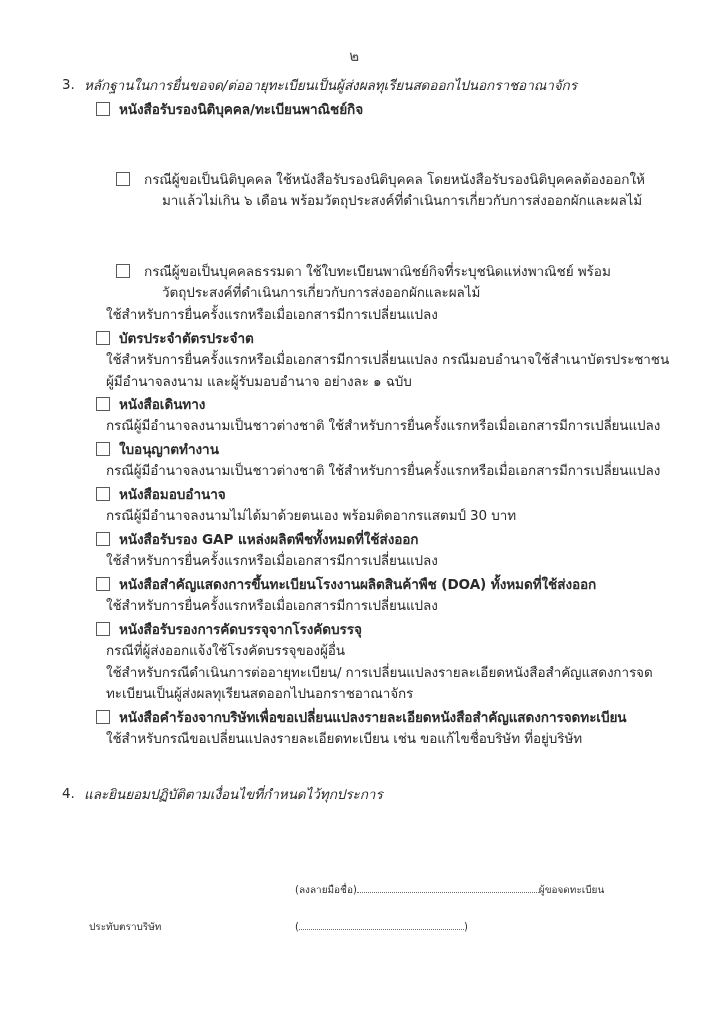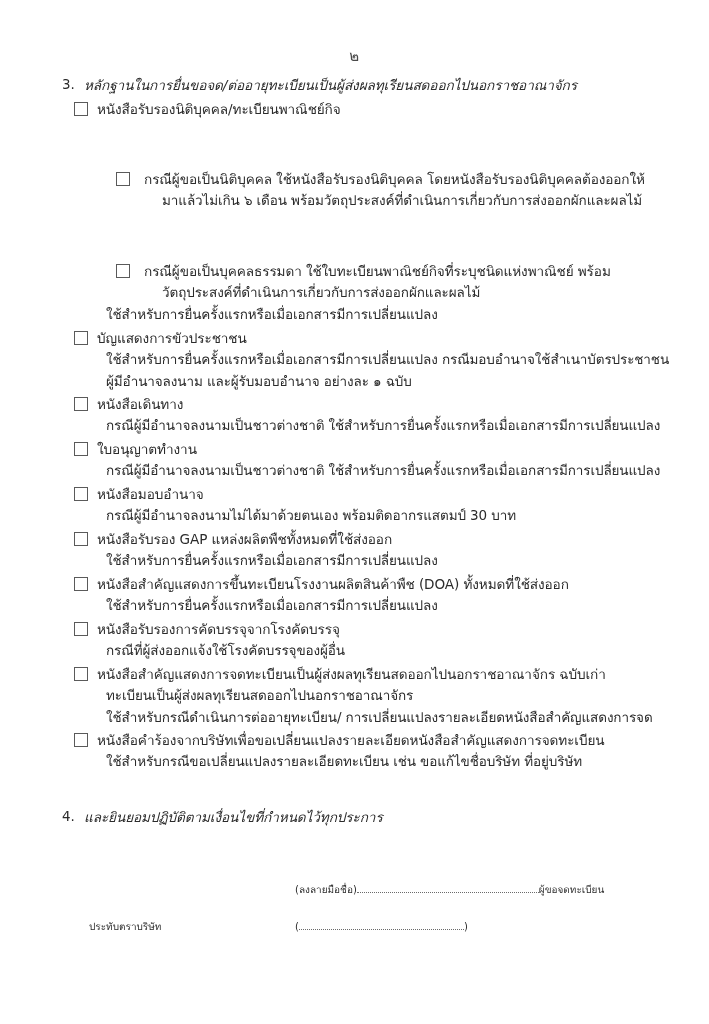--- a/index.html
+++ b/index.html
@@ -67,21 +67,21 @@
     display: block;
     white-space: nowrap;
   }
 
   
   .cbrow {
     display: flex;
     align-items: flex-start;
     margin-top: 1px;
   }
-  .cbrow.lvl1 { margin-left: 12px; }
+  .cbrow.lvl1 { margin-left: 34px; font-weight: bold; }
   .cbrow.lvl2 { margin-left: 54px; margin-top: 48px; }
 
   .checkbox {
     flex: 0 0 auto;
     width: 14px;
     height: 14px;
     border: 1.15px solid #5a5a5a;
     background: #fff;
     margin-top: 4px;
     margin-right: 9px;
@@ -177,21 +177,21 @@
     <div class="cbrow lvl2">
       <span class="checkbox"></span>
       <span class="cblabel">กรณีผู้ขอเป็นบุคคลธรรมดา ใช้ใบทะเบียนพาณิชย์กิจที่ระบุชนิดแห่งพาณิชย์ พร้อม</span>
     </div>
     <div class="note lvl2">วัตถุประสงค์ที่ดำเนินการเกี่ยวกับการส่งออกผักและผลไม้</div>
 
     <div class="note lvl1b">ใช้สำหรับการยื่นครั้งแรกหรือเมื่อเอกสารมีการเปลี่ยนแปลง</div>
 
     <div class="cbrow lvl1">
       <span class="checkbox"></span>
-      <span class="cblabel">บัญแสดงการขัวประชาชน</span>
+      <span class="cblabel">บัตรประจำตัตรประจำต</span>
     </div>
     <div class="note lvl1b">ใช้สำหรับการยื่นครั้งแรกหรือเมื่อเอกสารมีการเปลี่ยนแปลง กรณีมอบอำนาจใช้สำเนาบัตรประชาชน</div>
     <div class="note lvl1b">ผู้มีอำนาจลงนาม และผู้รับมอบอำนาจ อย่างละ ๑ ฉบับ</div>
 
     <div class="cbrow lvl1">
       <span class="checkbox"></span>
       <span class="cblabel">หนังสือเดินทาง</span>
     </div>
     <div class="note lvl1b">กรณีผู้มีอำนาจลงนามเป็นชาวต่างชาติ ใช้สำหรับการยื่นครั้งแรกหรือเมื่อเอกสารมีการเปลี่ยนแปลง</div>
 
@@ -218,26 +218,22 @@
       <span class="cblabel">หนังสือสำคัญแสดงการขึ้นทะเบียนโรงงานผลิตสินค้าพืช (DOA) ทั้งหมดที่ใช้ส่งออก</span>
     </div>
     <div class="note lvl1b">ใช้สำหรับการยื่นครั้งแรกหรือเมื่อเอกสารมีการเปลี่ยนแปลง</div>
 
     <div class="cbrow lvl1">
       <span class="checkbox"></span>
       <span class="cblabel">หนังสือรับรองการคัดบรรจุจากโรงคัดบรรจุ</span>
     </div>
     <div class="note lvl1b">กรณีที่ผู้ส่งออกแจ้งใช้โรงคัดบรรจุของผู้อื่น</div>
 
-    <div class="cbrow lvl1">
-      <span class="checkbox"></span>
-      <span class="cblabel">หนังสือสำคัญแสดงการจดทะเบียนเป็นผู้ส่งผลทุเรียนสดออกไปนอกราชอาณาจักร ฉบับเก่า</span>
-    </div>
+    <div class="note lvl1b">ใช้สำหรับกรณีดำเนินการต่ออายุทะเบียน/ การเปลี่ยนแปลงรายละเอียดหนังสือสำคัญแสดงการจด</div>
     <div class="note lvl1b">ทะเบียนเป็นผู้ส่งผลทุเรียนสดออกไปนอกราชอาณาจักร</div>
-    <div class="note lvl1b">ใช้สำหรับกรณีดำเนินการต่ออายุทะเบียน/ การเปลี่ยนแปลงรายละเอียดหนังสือสำคัญแสดงการจด</div>
 
     <div class="cbrow lvl1">
       <span class="checkbox"></span>
       <span class="cblabel">หนังสือคำร้องจากบริษัทเพื่อขอเปลี่ยนแปลงรายละเอียดหนังสือสำคัญแสดงการจดทะเบียน</span>
     </div>
     <div class="note lvl1b">ใช้สำหรับกรณีขอเปลี่ยนแปลงรายละเอียดทะเบียน เช่น ขอแก้ไขชื่อบริษัท ที่อยู่บริษัท</div>
 
     <div class="section section4">
       <div class="section-num">4.</div>
       <div class="section-text">

